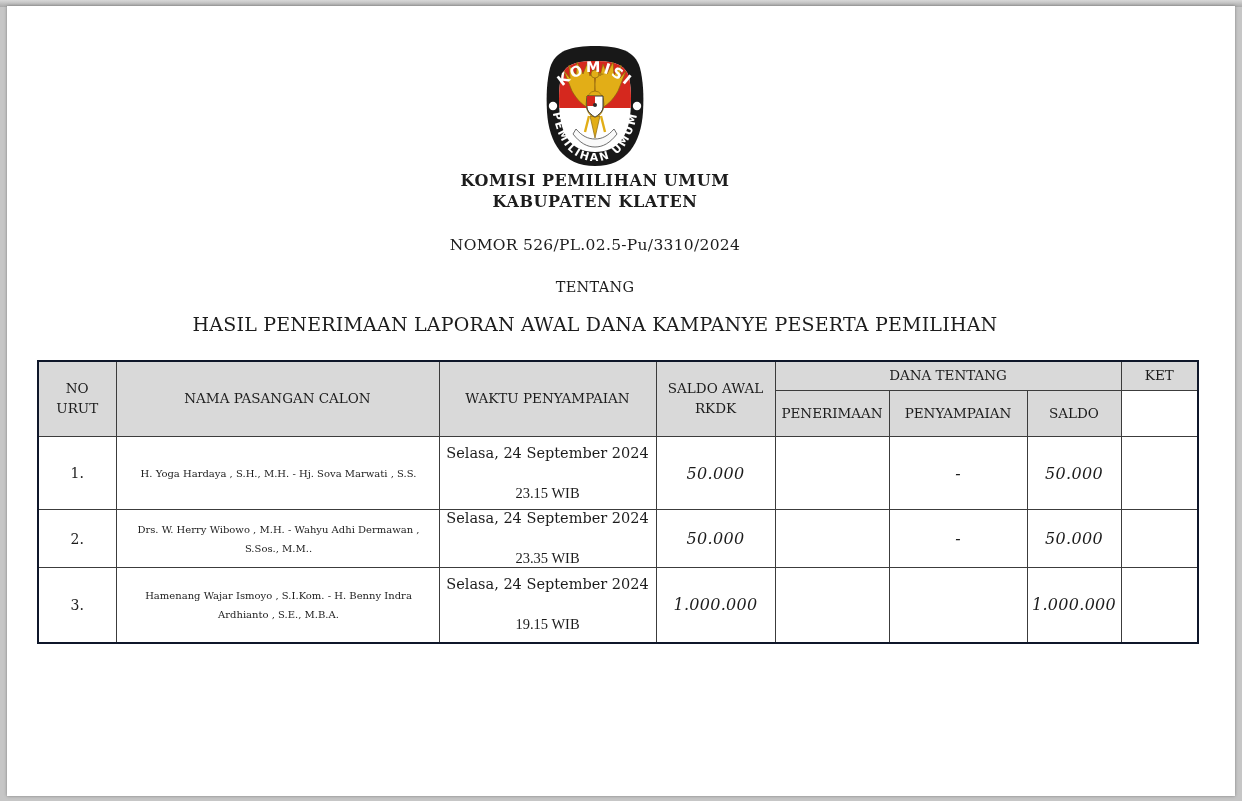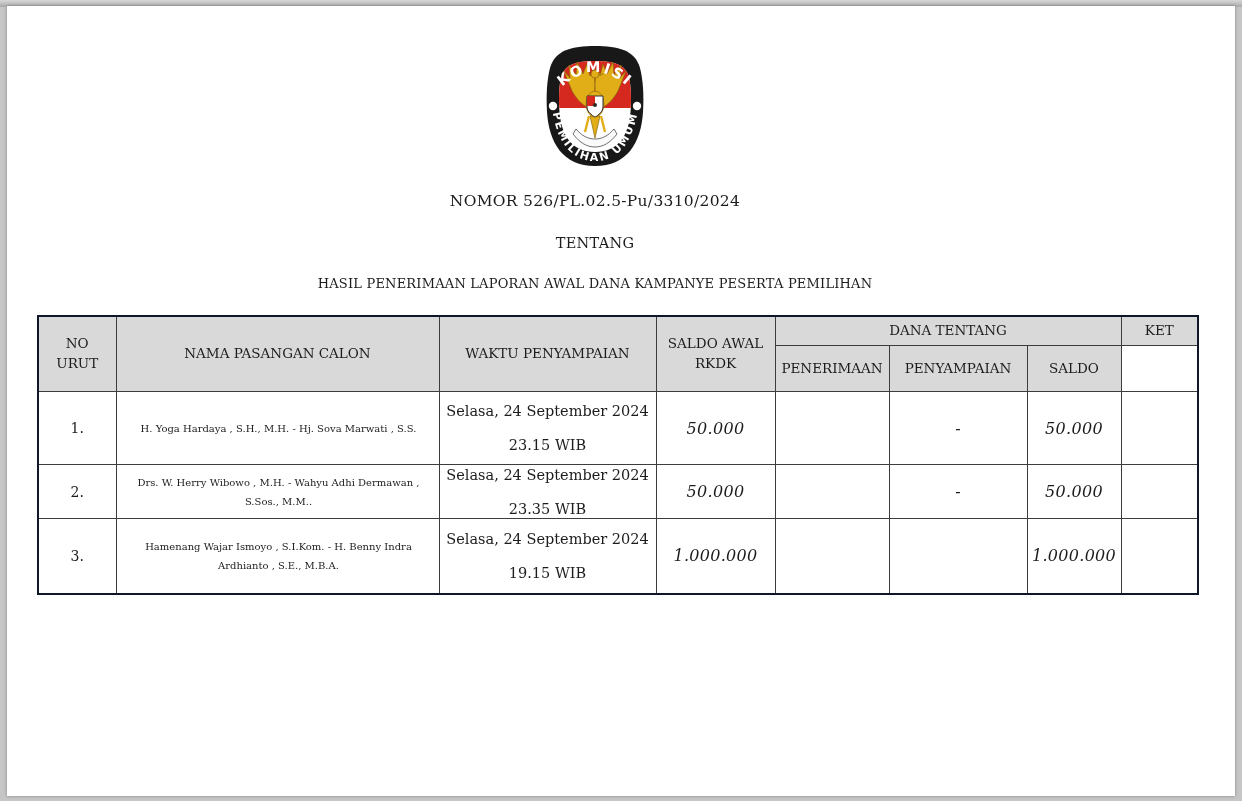--- a/index.html
+++ b/index.html
@@ -23,21 +23,21 @@
   }
   .letterhead {
     width: 100%;
     padding-right: 52px; 
     text-align: center;
   }
   .logo-wrap { margin-top: 38px; line-height: 0; }
   .org-name { margin-top: 2px; font-weight: bold; font-size: 16px; line-height: 1.32; letter-spacing: 0.6px; }
   .nomor { margin-top: 24px; font-size: 15.5px; letter-spacing: 0.3px; }
   .tentang { margin-top: 25px; font-size: 14.5px; letter-spacing: 0.3px; }
-  .doc-title { margin-top: 23px; font-size: 13px; line-height: 1.5; letter-spacing: 0.2px; }
+  .doc-title { margin-top: 15px; font-size: 19px; line-height: 1.5; letter-spacing: 0.2px; }
   .intro {
     margin: 25px 55px 0 34px;
     max-width: 1085px;
     font-size: 16px;
     line-height: 1.55;
     text-align: left;
   }
   table.report {
     margin: 21px 0 0 30px;
     border-collapse: collapse;
@@ -60,21 +60,21 @@
   tr.r1 { height: 73px; }
   tr.r2 { height: 54px; }
   tr.r3 { height: 75px; }
   td.name {
     text-align: left;
     padding: 2px 10px 2px 12px;
     font-size: 10px;
     line-height: 1.9;
   }
   td.waktu { font-size: 14.5px; }
-  td.waktu .w2 { margin-top: 18px; }
+  td.waktu .w2 { margin-top: 24px; font-family: Liberation Serif, serif; }
   td.num { font-size: 16px; letter-spacing: 0.3px; font-style: italic; }
 </style>
 </head>
 <body>
 
 <div class="frame-top"></div>
 
 <div class="page">
 
   <div class="letterhead">
@@ -110,20 +110,24 @@
         <circle cx="98" cy="62" r="4.2" fill="#ffffff"></circle>
         <text font-family="DejaVu Sans, sans-serif" font-size="14.5" font-weight="bold" fill="#ffffff" letter-spacing="2.5" text-anchor="middle">
           <textPath href="#arcTop" startOffset="50%">KOMISI</textPath>
         </text>
         <text font-family="DejaVu Sans, sans-serif" font-size="11" font-weight="bold" fill="#ffffff" letter-spacing="2" text-anchor="middle">
           <textPath href="#arcBottom" startOffset="50%">PEMILIHAN UMUM</textPath>
         </text>
       </svg>
     </div>
 
+    <div class="org-name">
+      <div>KOMISI PEMILIHAN UMUM</div>
+      <div>KABUPATEN KLATEN</div>
+    </div>
 
     <div class="nomor">NOMOR 526/PL.02.5-Pu/3310/2024</div>
 
     <div class="tentang">TENTANG</div>
 
     <div class="doc-title">
       <div>HASIL PENERIMAAN LAPORAN AWAL DANA KAMPANYE PESERTA PEMILIHAN</div>
     </div>
 
   </div>

